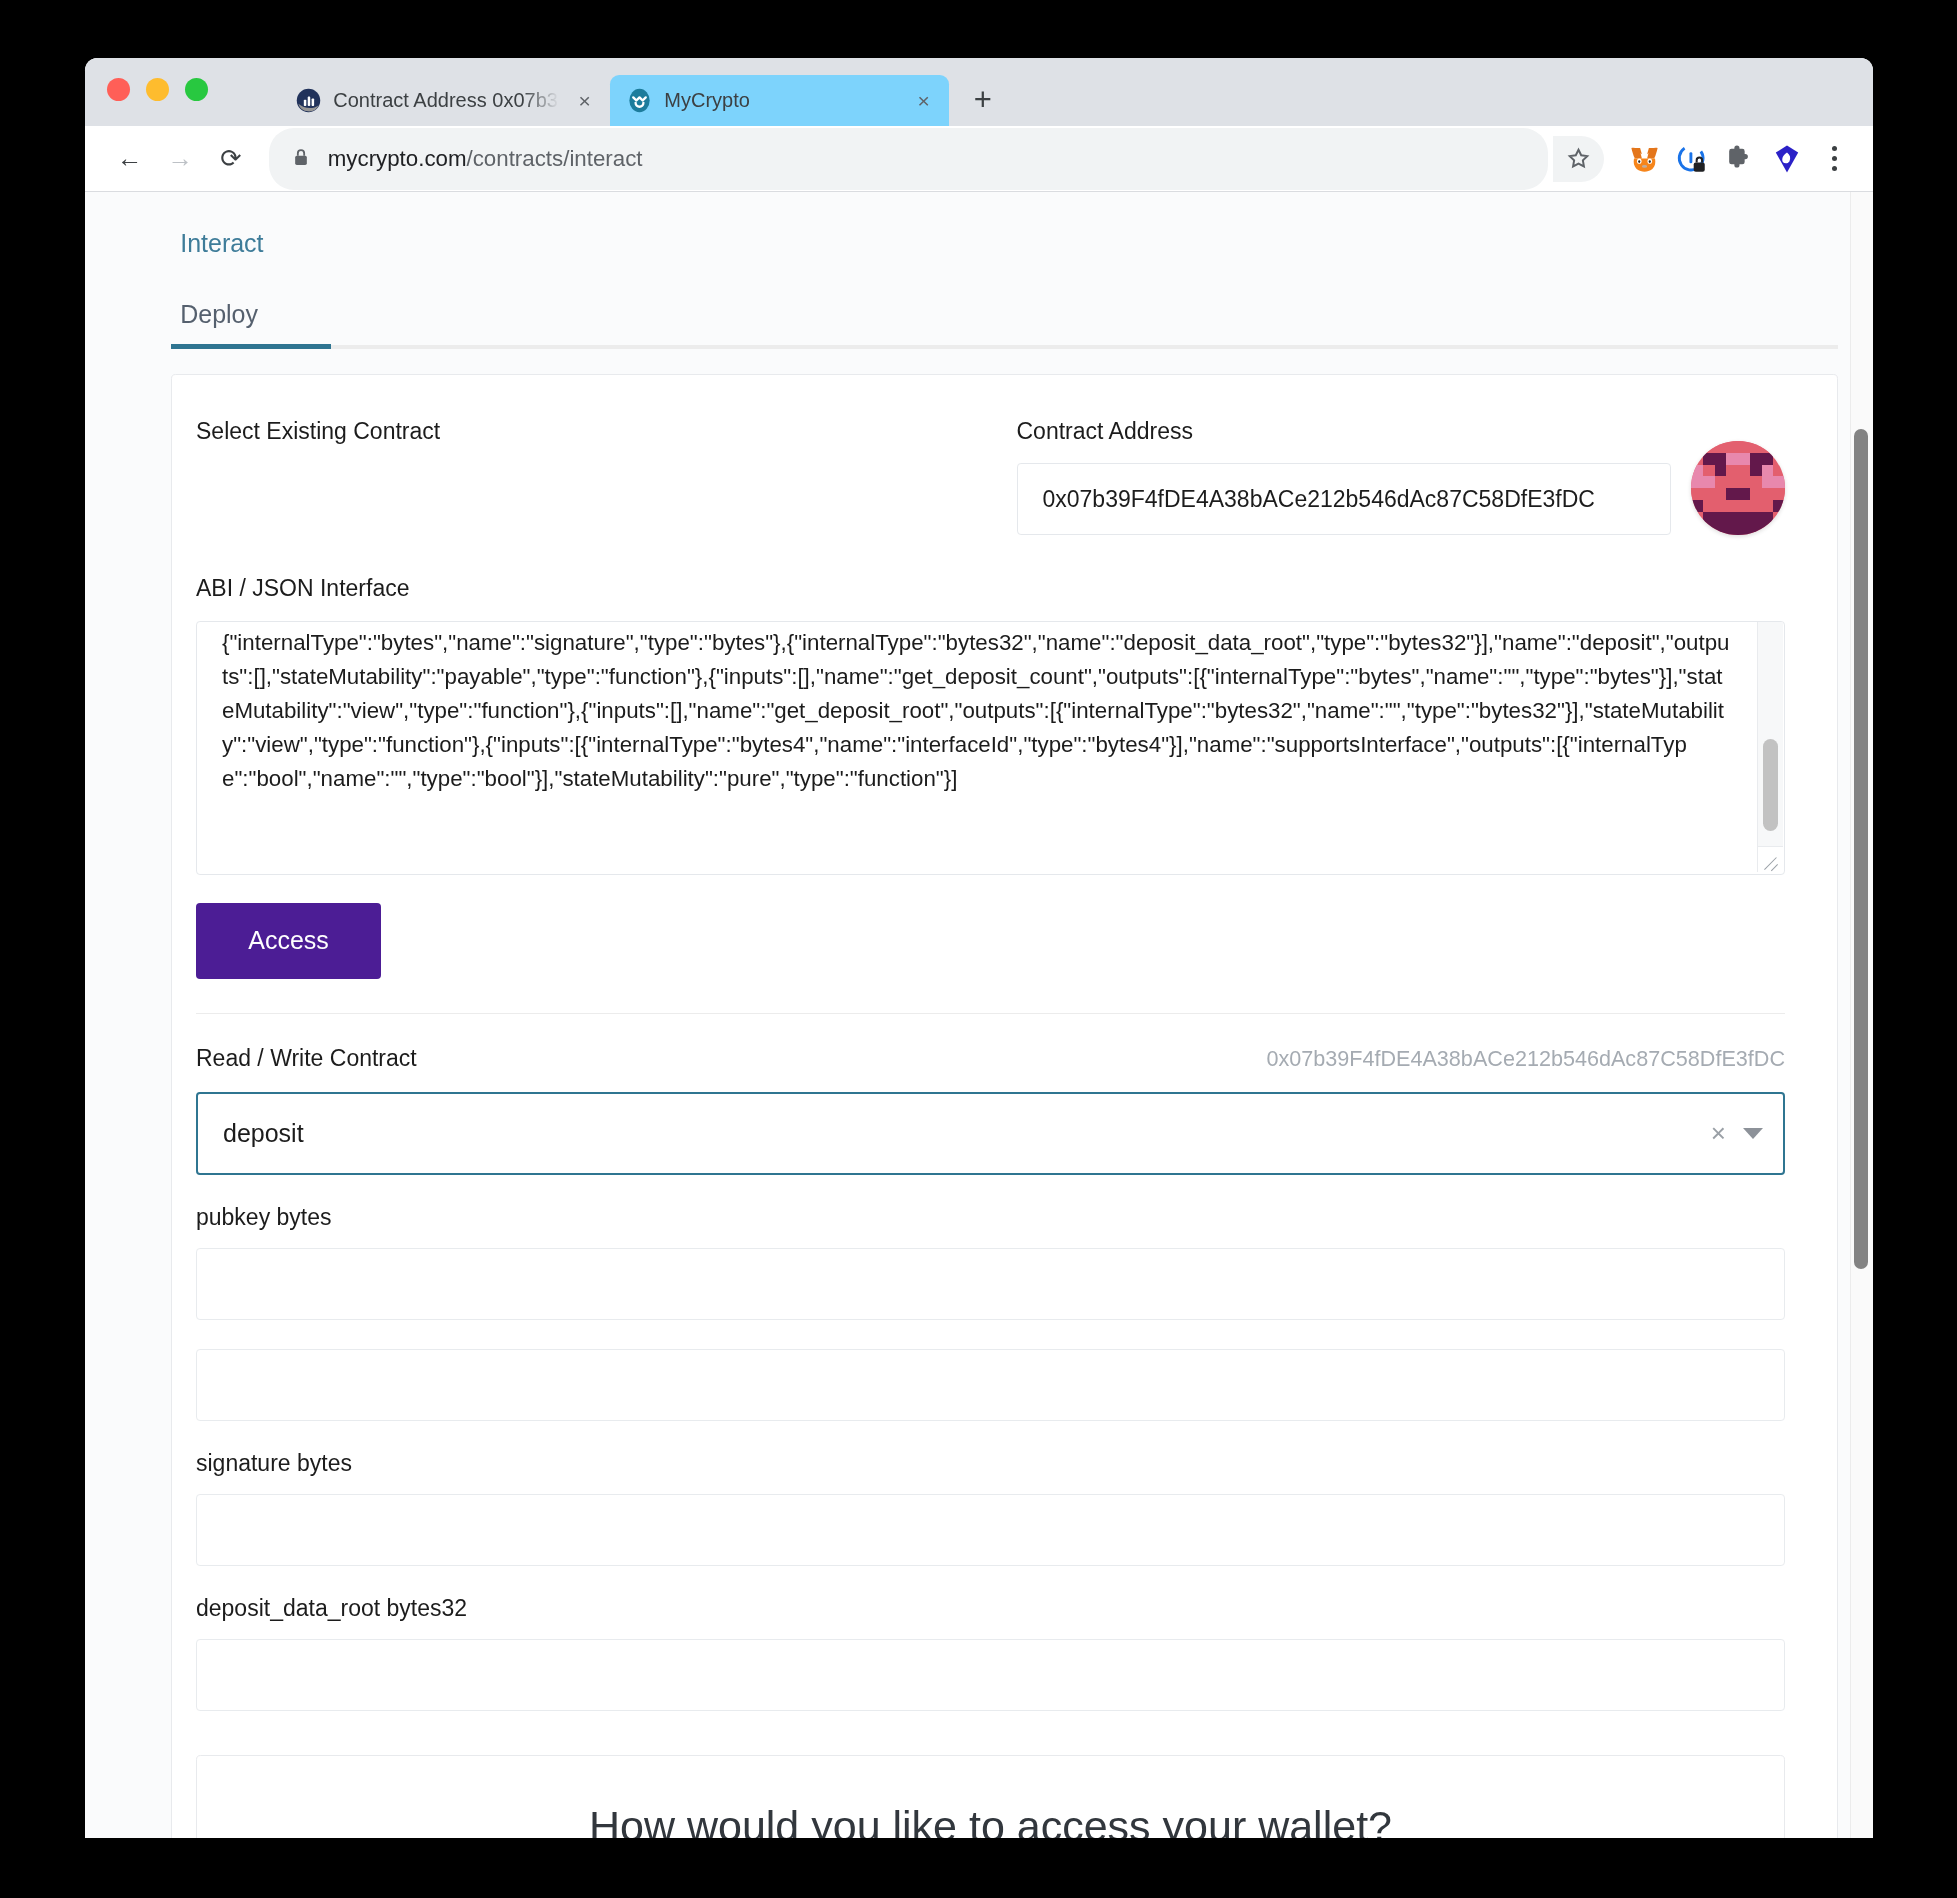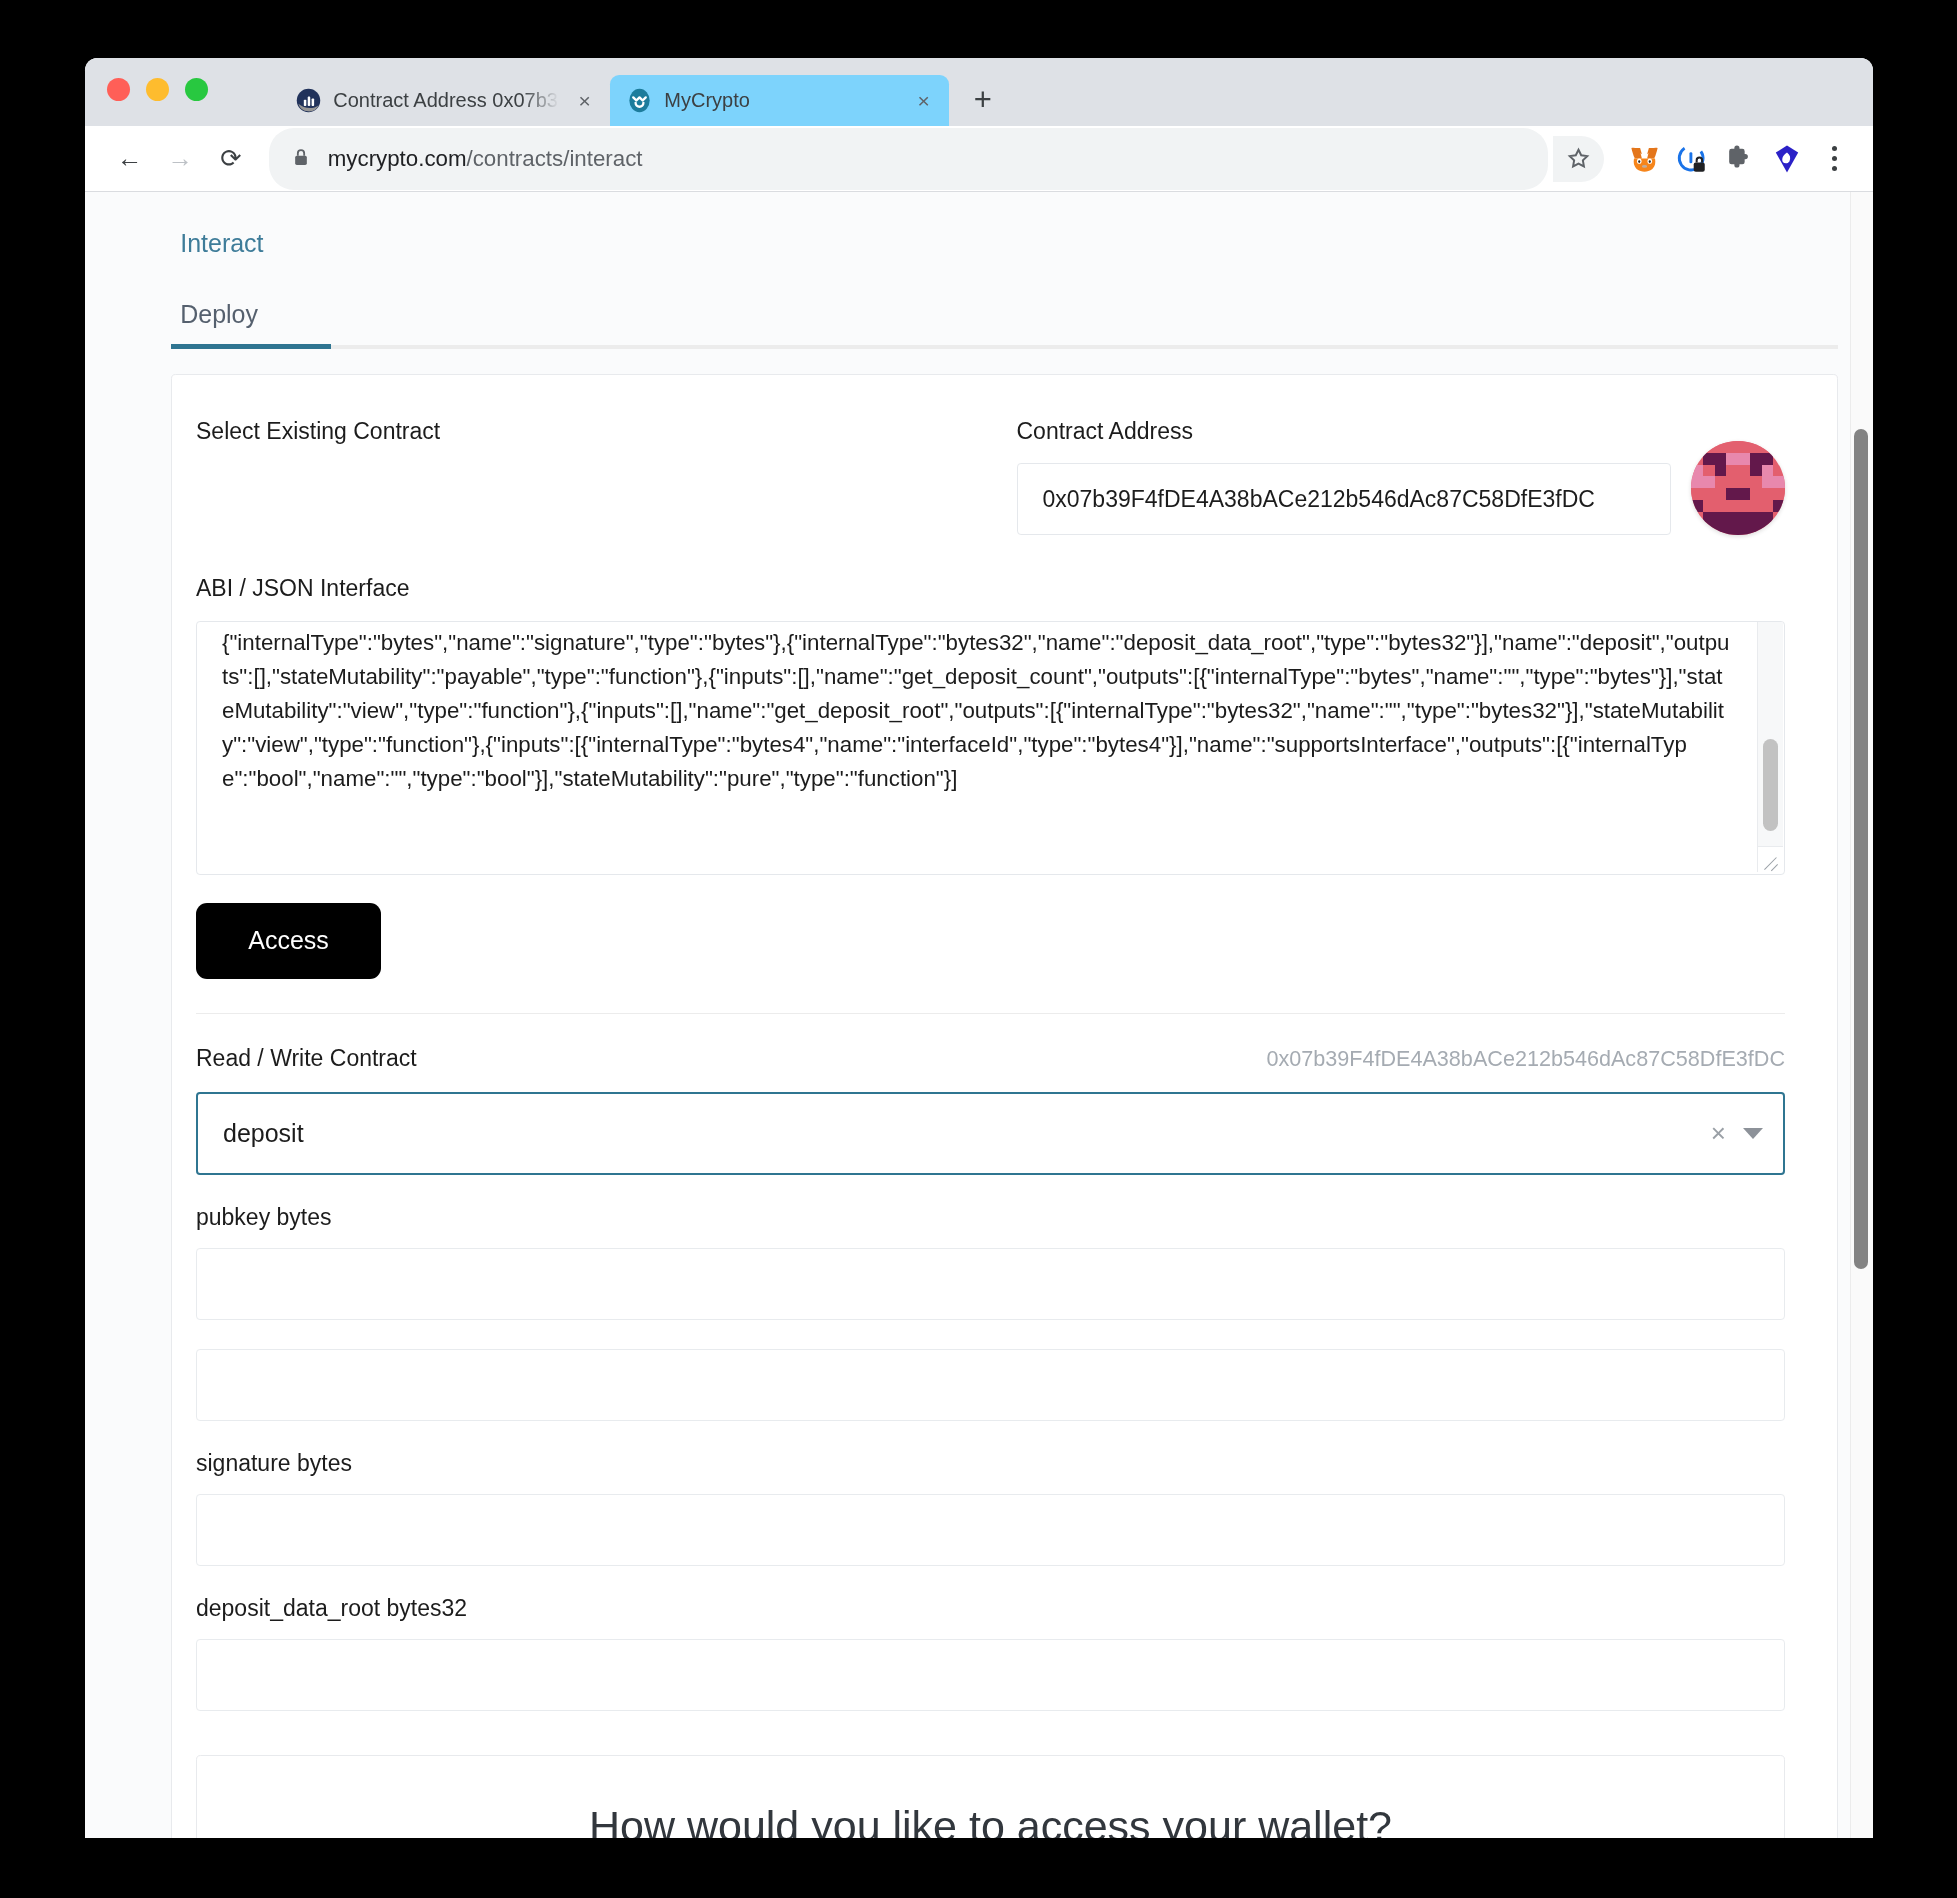--- a/index.html
+++ b/index.html
@@ -270,22 +270,22 @@
     transform: rotate(-45deg);
     transform-origin: center;
   }
   #abi-resize-handle::before { width: 17px; right: 3.1px; bottom: 7.7px; }
   #abi-resize-handle::after  { width: 9.2px; right: 3.1px; bottom: 3.9px; }
 
   
   #access-button {
     margin-top: 28px;
     width: 185px; height: 76px;
-    background: #000000;
-    border-radius: 11px;
+    background: #4c1d95;
+    border-radius: 4px;
     color: #ffffff;
     font-size: 25px;
     display: flex; align-items: center; justify-content: center;
   }
 
   #card-divider {
     margin: 34px 0 0 0;
     border-top: 0.8px solid #ececec;
   }
 

